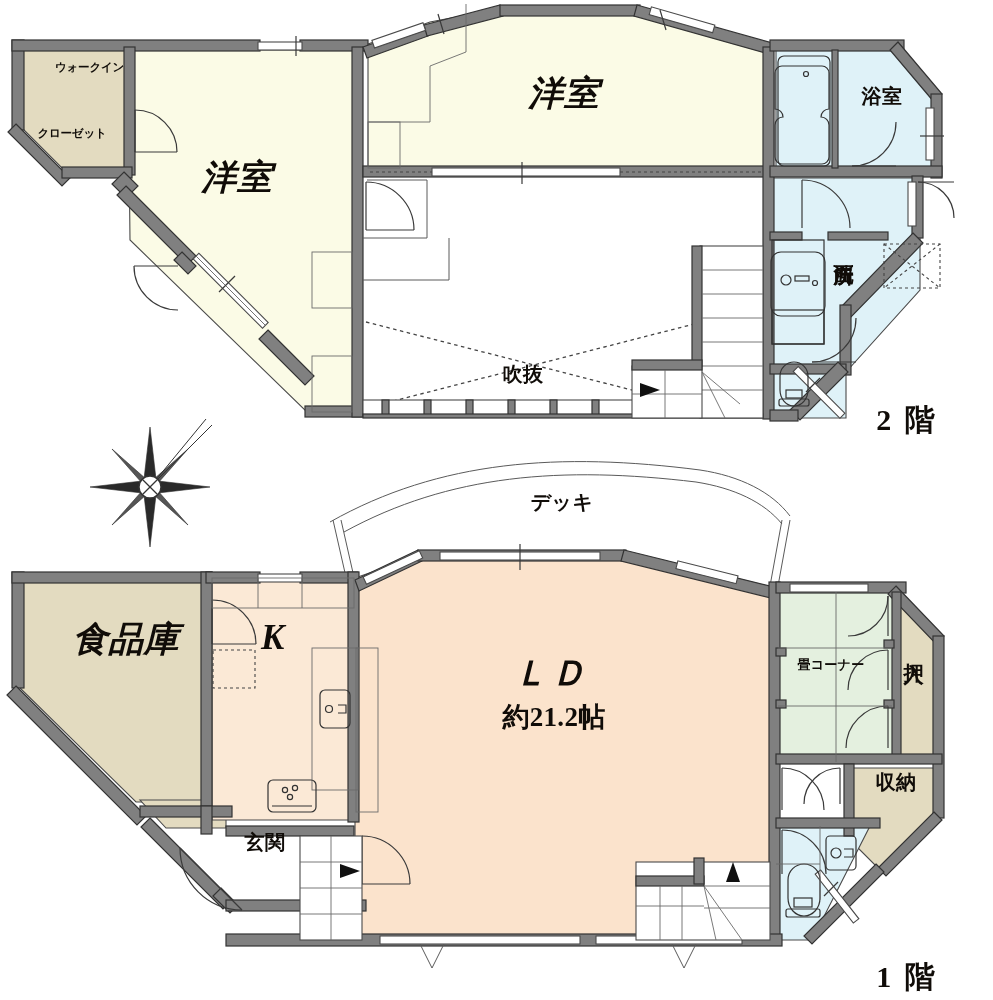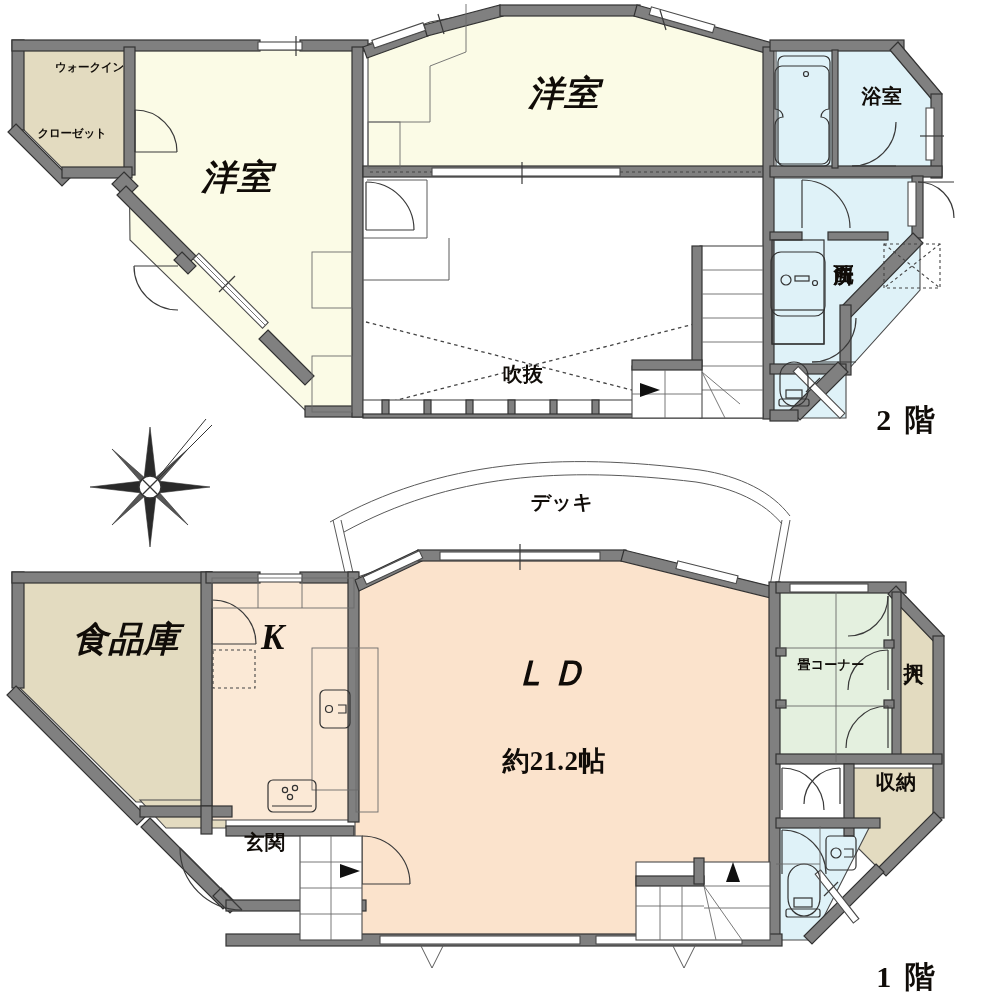--- a/index.html
+++ b/index.html
@@ -13,21 +13,21 @@
     font-family:"Liberation Serif","DejaVu Serif",serif;
     white-space:nowrap;line-height:1.02;letter-spacing:0.02em;
     text-align:center;
   }
   .lbl.vert{writing-mode:vertical-rl;text-orientation:upright;line-height:1.0;}
   .floor-tag{font-size:30px;font-weight:700;letter-spacing:0.10em;}
   .rm-lg{font-size:35px;font-style:italic;}
   .rm-md{font-size:20px;}
   .rm-xs{font-size:13px;}
   .rm-xxs{font-size:11.5px;letter-spacing:-0.02em;}
-  .ld-area{font-size:27px;letter-spacing:0.01em;margin-top:44px;}
+  .ld-area{font-size:27px;letter-spacing:0.01em;}
 </style>
 </head>
 <body>
 
 <svg id="plan" viewBox="0 0 993 1000" xmlns="http://www.w3.org/2000/svg">
   <defs>
     <style>
       .w  { fill:#808080; stroke:#333333; stroke-width:1.2; }
       .rm { stroke:#4a4a4a; stroke-width:1.1; }
       .ln { fill:none; stroke:#3a3a3a; stroke-width:1.2; }

